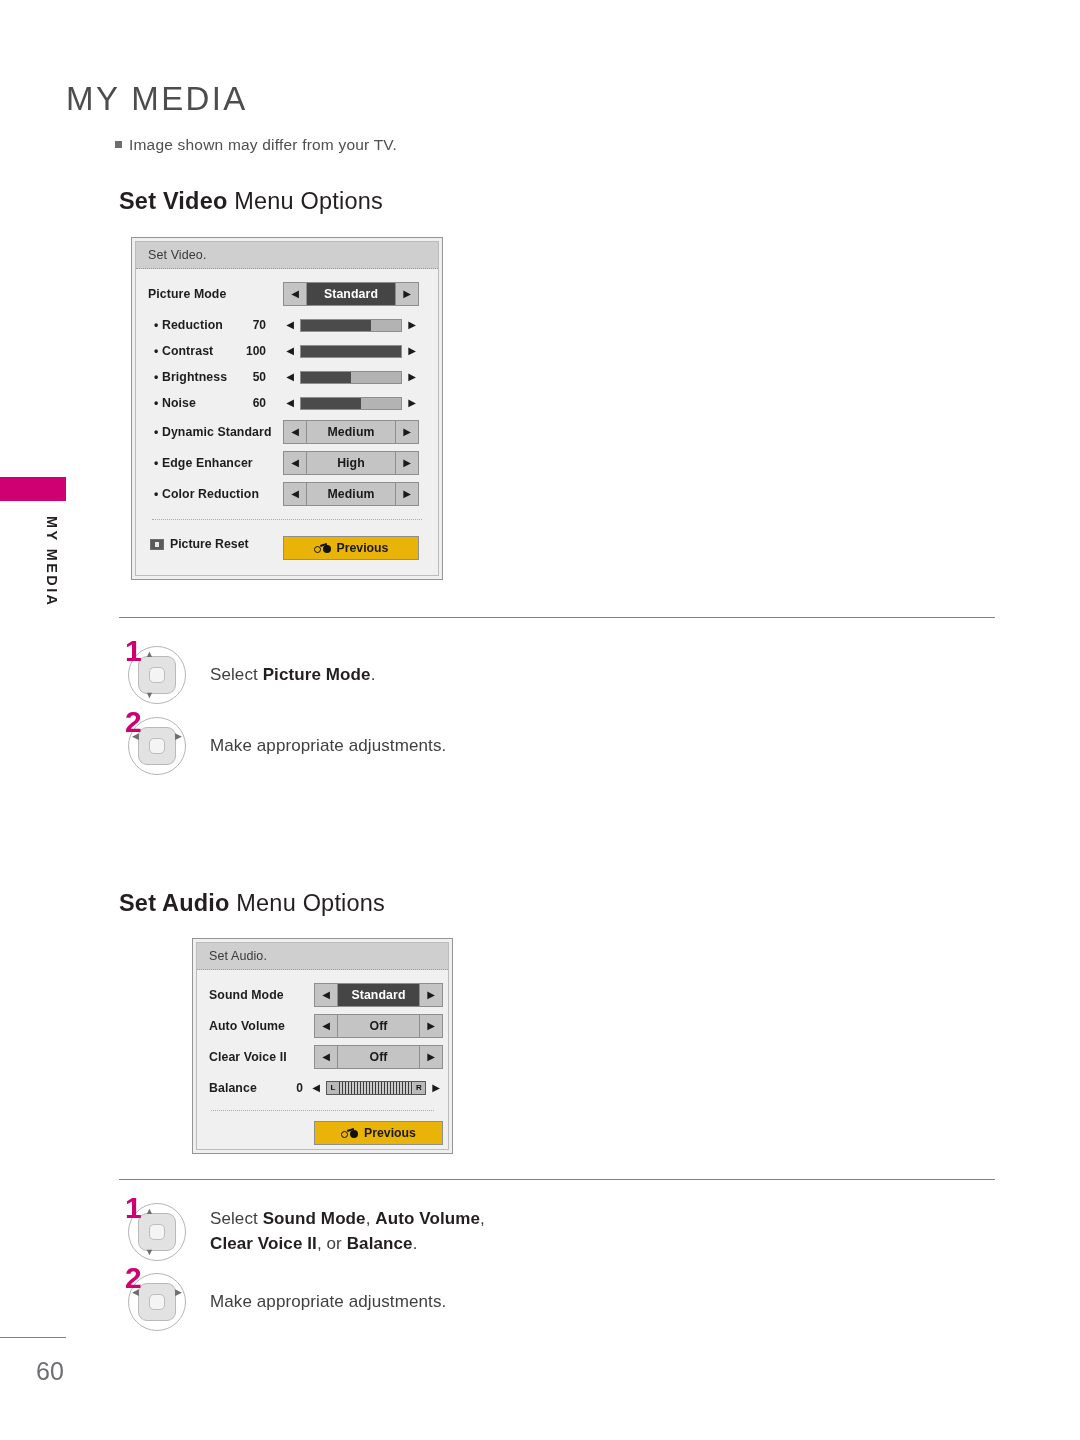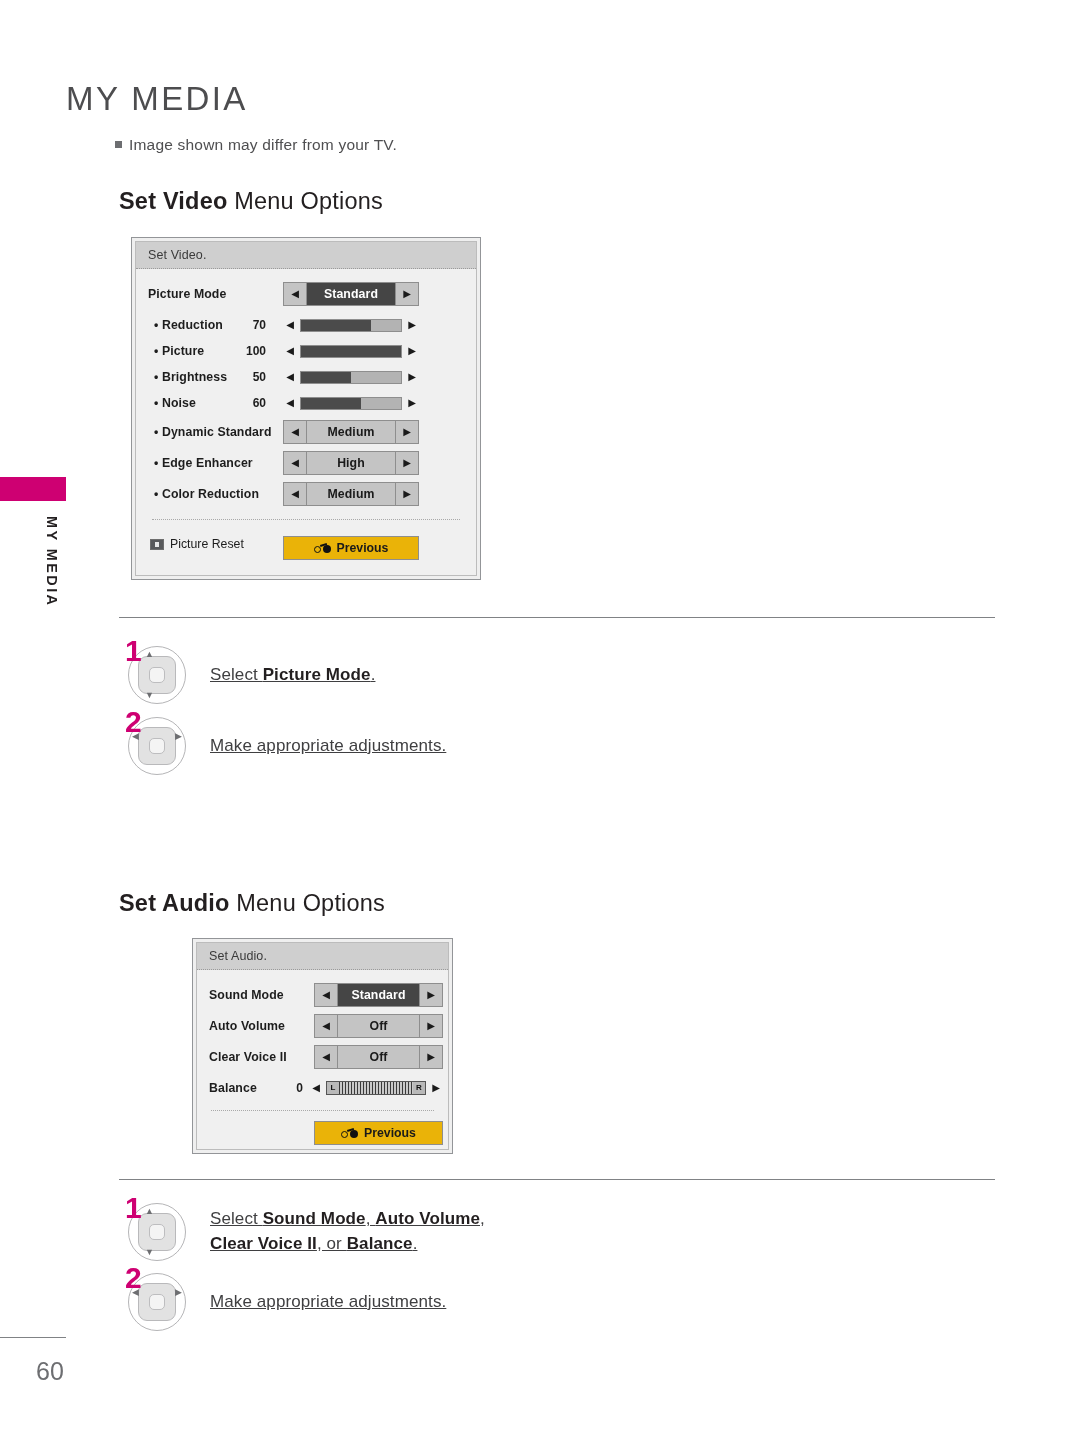--- a/index.html
+++ b/index.html
@@ -102,21 +102,21 @@
   }
   .osd-header-label {
     position: absolute;
     left: 12px;
     top: 6px;
     font-size: 12.5px;
     color: #3a3a3a;
     letter-spacing: .1px;
   }
 
-  #osd-video { left: 131px; top: 237px; width: 350px; height: 343px; }
+  #osd-video { left: 131px; top: 237px; width: 312px; height: 343px; }
   #osd-audio { left: 192px; top: 938px; width: 261px; height: 216px; }
 
   
   .row {
     position: absolute;
     left: 0; right: 0;
     height: 24px;
   }
   .row-label {
     position: absolute;
@@ -241,21 +241,21 @@
     height: 0;
     border-top: 1px dotted #a9a9a9;
   }
 
   
   .reset-item {
     position: absolute;
     display: flex;
     align-items: center;
     font-size: 12.3px;
-    font-weight: normal;
+    font-weight: bold;
     color: #1d1d1d;
     text-align: center;
   }
   .reset-glyph {
     width: 14px;
     height: 11px;
     background: #58595b;
     border: 1px solid #6d6d6d;
     margin-right: 6px;
     display: flex;
@@ -375,21 +375,20 @@
   .remote .chev.right { right: 3px; top: 14px; }
 
   .step-text {
     position: absolute;
     left: 82px;
     font-size: 17px;
     color: #3f3f41;
     letter-spacing: .1px;
     line-height: 25px;
     white-space: nowrap;
-    text-decoration: underline;
   }
   .step-text b { font-weight: bold; color: #231f20; }
 
   
   .footer-rule {
     position: absolute;
     left: 0;
     top: 1337px;
     width: 66px;
     height: 0;
@@ -439,21 +438,21 @@
       <div class="slider-wrap" style="left:147px; width:136px;">
         <div class="s-arrow">◀</div>
         <div class="bar">
             <div class="fill" style="width: 70%;"></div>
           </div>
         <div class="s-arrow">▶</div>
       </div>
     </div>
 
     <div class="row" style="top:97px;">
-      <div class="row-label" style="left:18px;">• Picture</div>
+      <div class="row-label" style="left:18px;">• Contrast</div>
       <div class="row-value-num" style="left:96px; width:34px;">100</div>
       <div class="slider-wrap" style="left:147px; width:136px;">
         <div class="s-arrow">◀</div>
         <div class="bar">
             <div class="fill" style="width: 100%;"></div>
           </div>
         <div class="s-arrow">▶</div>
       </div>
     </div>
 

